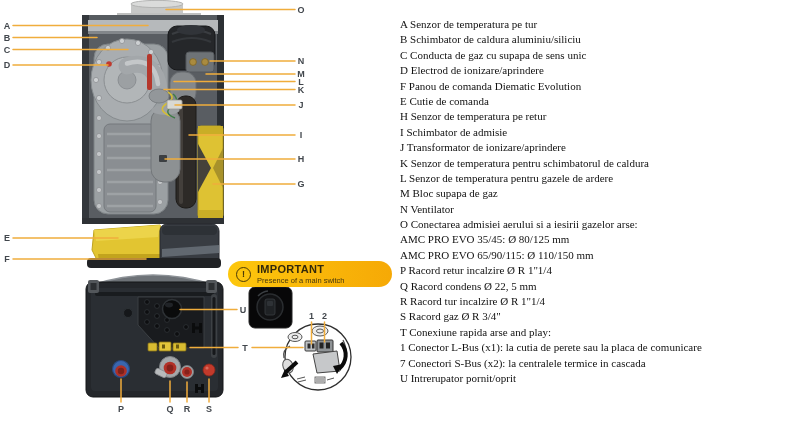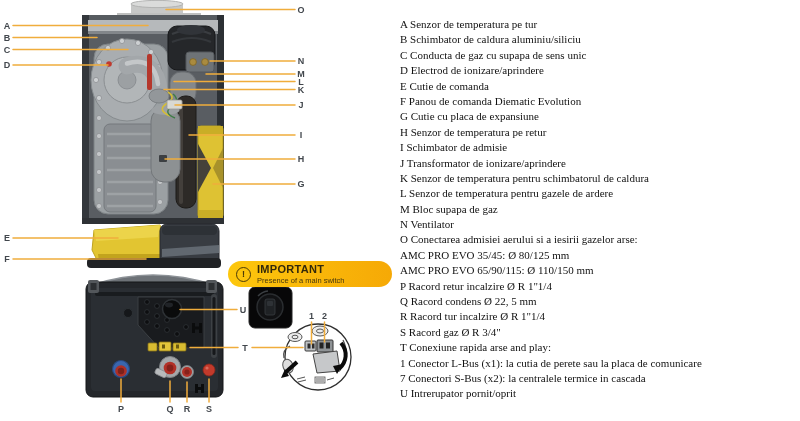--- a/index.html
+++ b/index.html
@@ -306,23 +306,22 @@
       <span class="imp-title">IMPORTANT</span>
       <span class="imp-sub">Presence of a main switch</span>
     </span>
   </div>
 
   <div class="legend">
     <div class="legend-line">A Senzor de temperatura pe tur</div>
     <div class="legend-line">B Schimbator de caldura aluminiu/siliciu</div>
     <div class="legend-line">C Conducta de gaz cu supapa de sens unic</div>
     <div class="legend-line">D Electrod de ionizare/aprindere</div>
+    <div class="legend-line">F Panou de comanda Diematic Evolution</div>
     <div class="legend-line">E Cutie de comanda</div>
-    <div class="legend-line">F Panou de comanda Diematic Evolution</div>
-    <div class="legend-line">G Cutie cu placa de expansiune</div>
     <div class="legend-line">H Senzor de temperatura pe retur</div>
     <div class="legend-line">I Schimbator de admisie</div>
     <div class="legend-line">J Transformator de ionizare/aprindere</div>
     <div class="legend-line">K Senzor de temperatura pentru schimbatorul de caldura</div>
     <div class="legend-line">L Senzor de temperatura pentru gazele de ardere</div>
     <div class="legend-line">M Bloc supapa de gaz</div>
     <div class="legend-line">N Ventilator</div>
     <div class="legend-line">O Conectarea admisiei aerului si a iesirii gazelor arse:</div>
     <div class="legend-line">AMC PRO EVO 35/45: Ø 80/125 mm</div>
     <div class="legend-line">AMC PRO EVO 65/90/115: Ø 110/150 mm</div>

